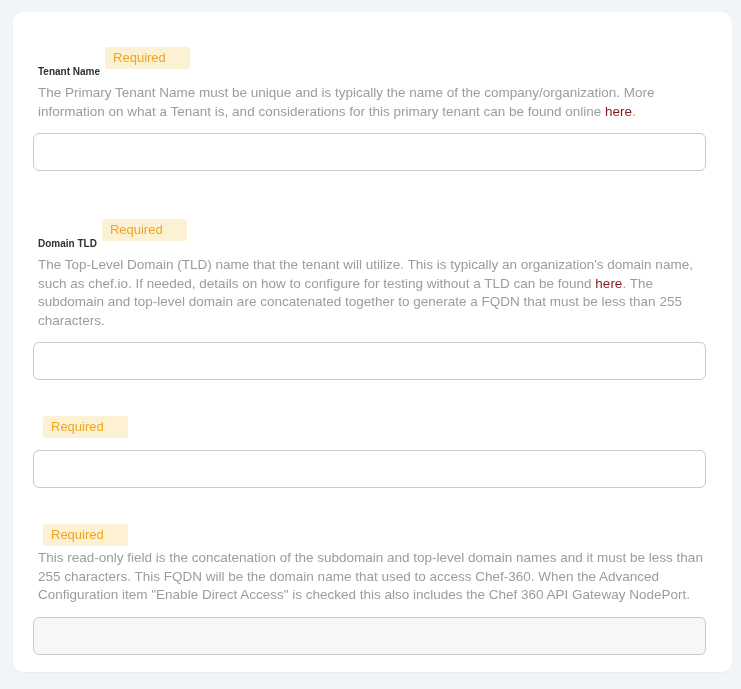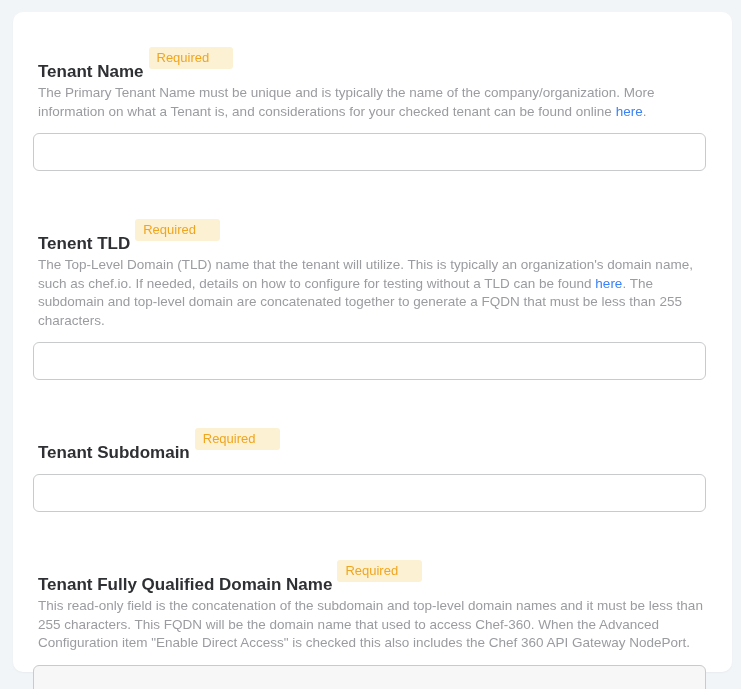--- a/index.html
+++ b/index.html
@@ -31,21 +31,21 @@
     color: #222326;
   }
   .field { margin: 0 0 36px 0; }
   .field:last-child { margin-bottom: 0; }
   .field-head {
     display: flex;
     align-items: center;
     line-height: 18px;
   }
   .field-label {
-    font-size: 17px;
+    font-size: 10px;
     font-weight: 700;
     color: #2f3033;
     margin-top: 28px;
   }
   .badge {
     margin-left: 5px;
     font-size: 13px;
     line-height: 16px;
     color: #f0a51f;
     background: #fcf1d2;
@@ -54,21 +54,21 @@
     white-space: nowrap;
   }
   .field-desc {
     margin: 3px 0 0 0;
     font-size: 13.5px;
     line-height: 18.5px;
     color: #9b9ca0;
     max-width: 668px;
   }
   .link {
-    color: #3b82f6;
+    color: #7f1d1d;
     text-decoration: none;
     cursor: pointer;
     text-align: center;
   }
   .field-input {
     display: block;
     margin: 12px 0 0 -5px;
     width: calc(100% + 5px);
     height: 38px;
     border: 1px solid #c9cacc;
@@ -88,43 +88,41 @@
 <body>
 
 <div class="card">
 
 
   <div class="field">
     <div class="field-head">
       <span class="field-label">Tenant Name</span>
       <span class="badge">Required</span>
     </div>
-    <p class="field-desc"><span>The Primary Tenant Name must be unique and is typically the name of the company/organization. More information on what a Tenant is, and considerations for your checked tenant can be found online </span><a class="link" href="#">here</a><span>.</span></p>
+    <p class="field-desc"><span>The Primary Tenant Name must be unique and is typically the name of the company/organization. More information on what a Tenant is, and considerations for this primary tenant can be found online </span><a class="link" href="#">here</a><span>.</span></p>
     <input type="text" class="field-input" value="" style="">
   </div>
 
   <div class="field">
     <div class="field-head">
-      <span class="field-label">Tenent TLD</span>
+      <span class="field-label">Domain TLD</span>
       <span class="badge">Required</span>
     </div>
     <p class="field-desc"><span>The Top-Level Domain (TLD) name that the tenant will utilize. This is typically an organization's domain name, such as chef.io. If needed, details on how to configure for testing without a TLD can be found </span><a class="link" href="#">here</a><span>. The subdomain and top-level domain are concatenated together to generate a FQDN that must be less than 255 characters.</span></p>
     <input type="text" class="field-input" value="" style="">
   </div>
 
   <div class="field">
     <div class="field-head">
-      <span class="field-label">Tenant Subdomain</span>
       <span class="badge">Required</span>
     </div>
     <input type="text" class="field-input" value="" style="">
   </div>
 
   <div class="field">
     <div class="field-head">
-      <span class="field-label">Tenant Fully Qualified Domain Name</span>
       <span class="badge">Required</span>
     </div>
     <p class="field-desc">This read-only field is the concatenation of the subdomain and top-level domain names and it must be less than 255 characters. This FQDN will be the domain name that used to access Chef-360. When the Advanced Configuration item "Enable Direct Access" is checked this also includes the Chef 360 API Gateway NodePort.</p>
     <input type="text" readonly="" class="field-input readonly" value="" style="">
   </div>
 
 </div>
 
 </body></html>

